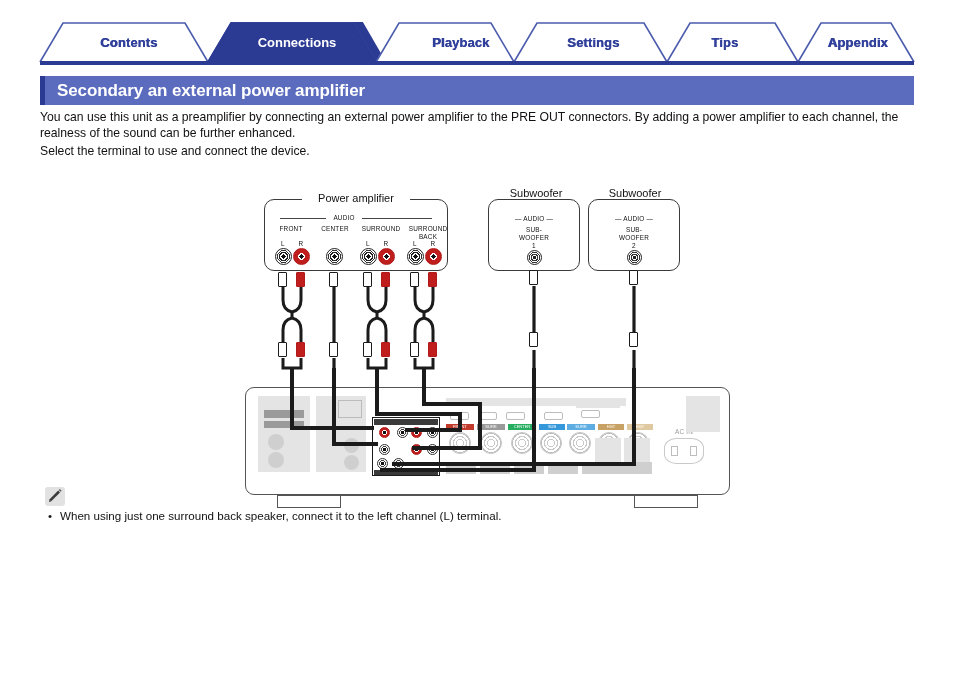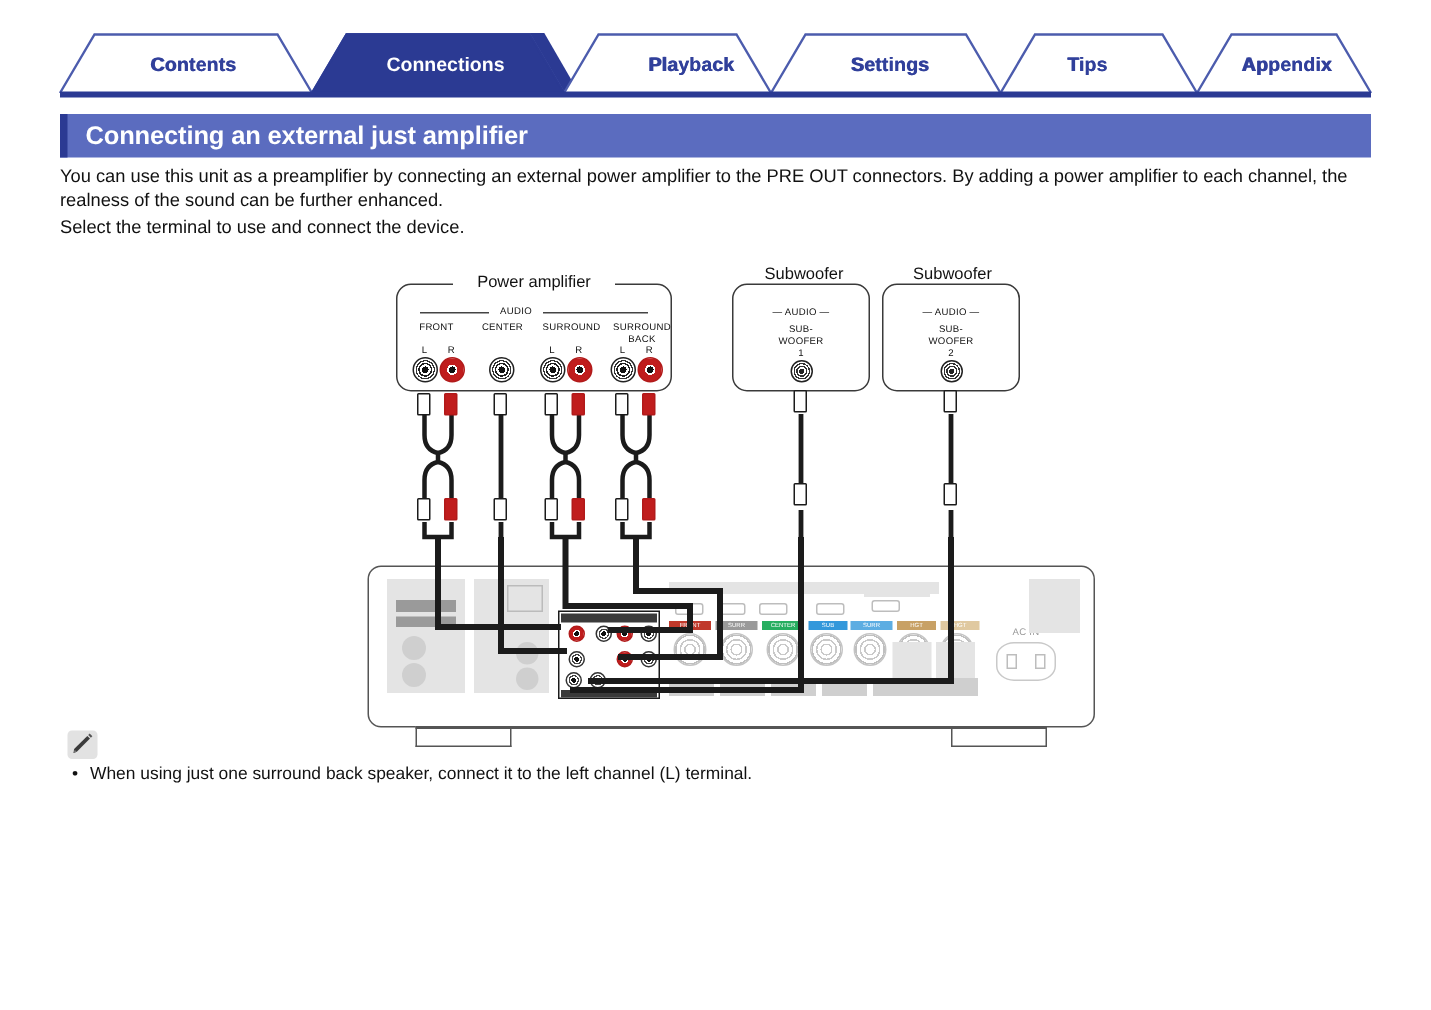--- a/index.html
+++ b/index.html
@@ -33,21 +33,21 @@
     border-left:5px solid #2b3a93;box-sizing:border-box;
   }
   .titlebar .t{font-size:17px;font-weight:bold;color:#fff;padding-left:12px;letter-spacing:-.1px;}
 
   
   .para{position:absolute;left:40px;width:880px;font-size:12.2px;line-height:15.5px;color:#111;}
   #p1{top:110px;}
   #p2{top:144px;}
 
   
-  .diagram{position:absolute;left:40px;top:172px;width:880px;height:310px;}
+  .diagram{position:absolute;left:40px;top:182px;width:880px;height:310px;}
 
   
   .devbox{
     position:absolute;border:1.4px solid #3a3a3a;border-radius:10px;
     box-sizing:border-box;background:#fff;
   }
   .caption{
     position:absolute;background:#fff;font-size:11px;text-align:center;
     color:#111;white-space:nowrap;
   }
@@ -136,21 +136,21 @@
   <div style="position:absolute;left:0px;top:0;width:178px;height:40px;display:flex;align-items:center;justify-content:center;font-size:13px;font-weight:bold;color:#31409b;">Contents</div>
   <div style="position:absolute;left:168px;top:0;width:178px;height:40px;display:flex;align-items:center;justify-content:center;font-size:13px;font-weight:bold;color:#ffffff;">Connections</div>
   <div style="position:absolute;left:336px;top:0;width:170px;height:40px;display:flex;align-items:center;justify-content:center;font-size:13px;font-weight:bold;color:#31409b;">Playback</div>
   <div style="position:absolute;left:466px;top:0;width:175px;height:40px;display:flex;align-items:center;justify-content:center;font-size:13px;font-weight:bold;color:#31409b;">Settings</div>
   <div style="position:absolute;left:601px;top:0;width:168px;height:40px;display:flex;align-items:center;justify-content:center;font-size:13px;font-weight:bold;color:#31409b;">Tips</div>
   <div style="position:absolute;left:729px;top:0;width:178px;height:40px;display:flex;align-items:center;justify-content:center;font-size:13px;font-weight:bold;color:#31409b;">Appendix</div>
 </div>
 <div class="tabline"></div>
 
 <div class="titlebar">
-  <div class="t">Connecting an external just amplifier</div>
+  <div class="t">Secondary an external power amplifier</div>
 </div>
 
 <div class="para" id="p1">You can use this unit as a preamplifier by connecting an external power amplifier to the PRE OUT connectors. By adding a power amplifier to each channel, the realness of the sound can be further enhanced.</div>
 <div class="para" id="p2">Select the terminal to use and connect the device.</div>
 
 <div class="diagram">
 
   <div class="devbox" style="left:224px;top:17px;width:184px;height:72px;"></div>
   <div class="caption" style="left:262px;top:10px;width:108px;font-size:11px;">Power amplifier</div>
   <div class="audiorule" style="left:240px;top:36px;width:46px;"></div>

